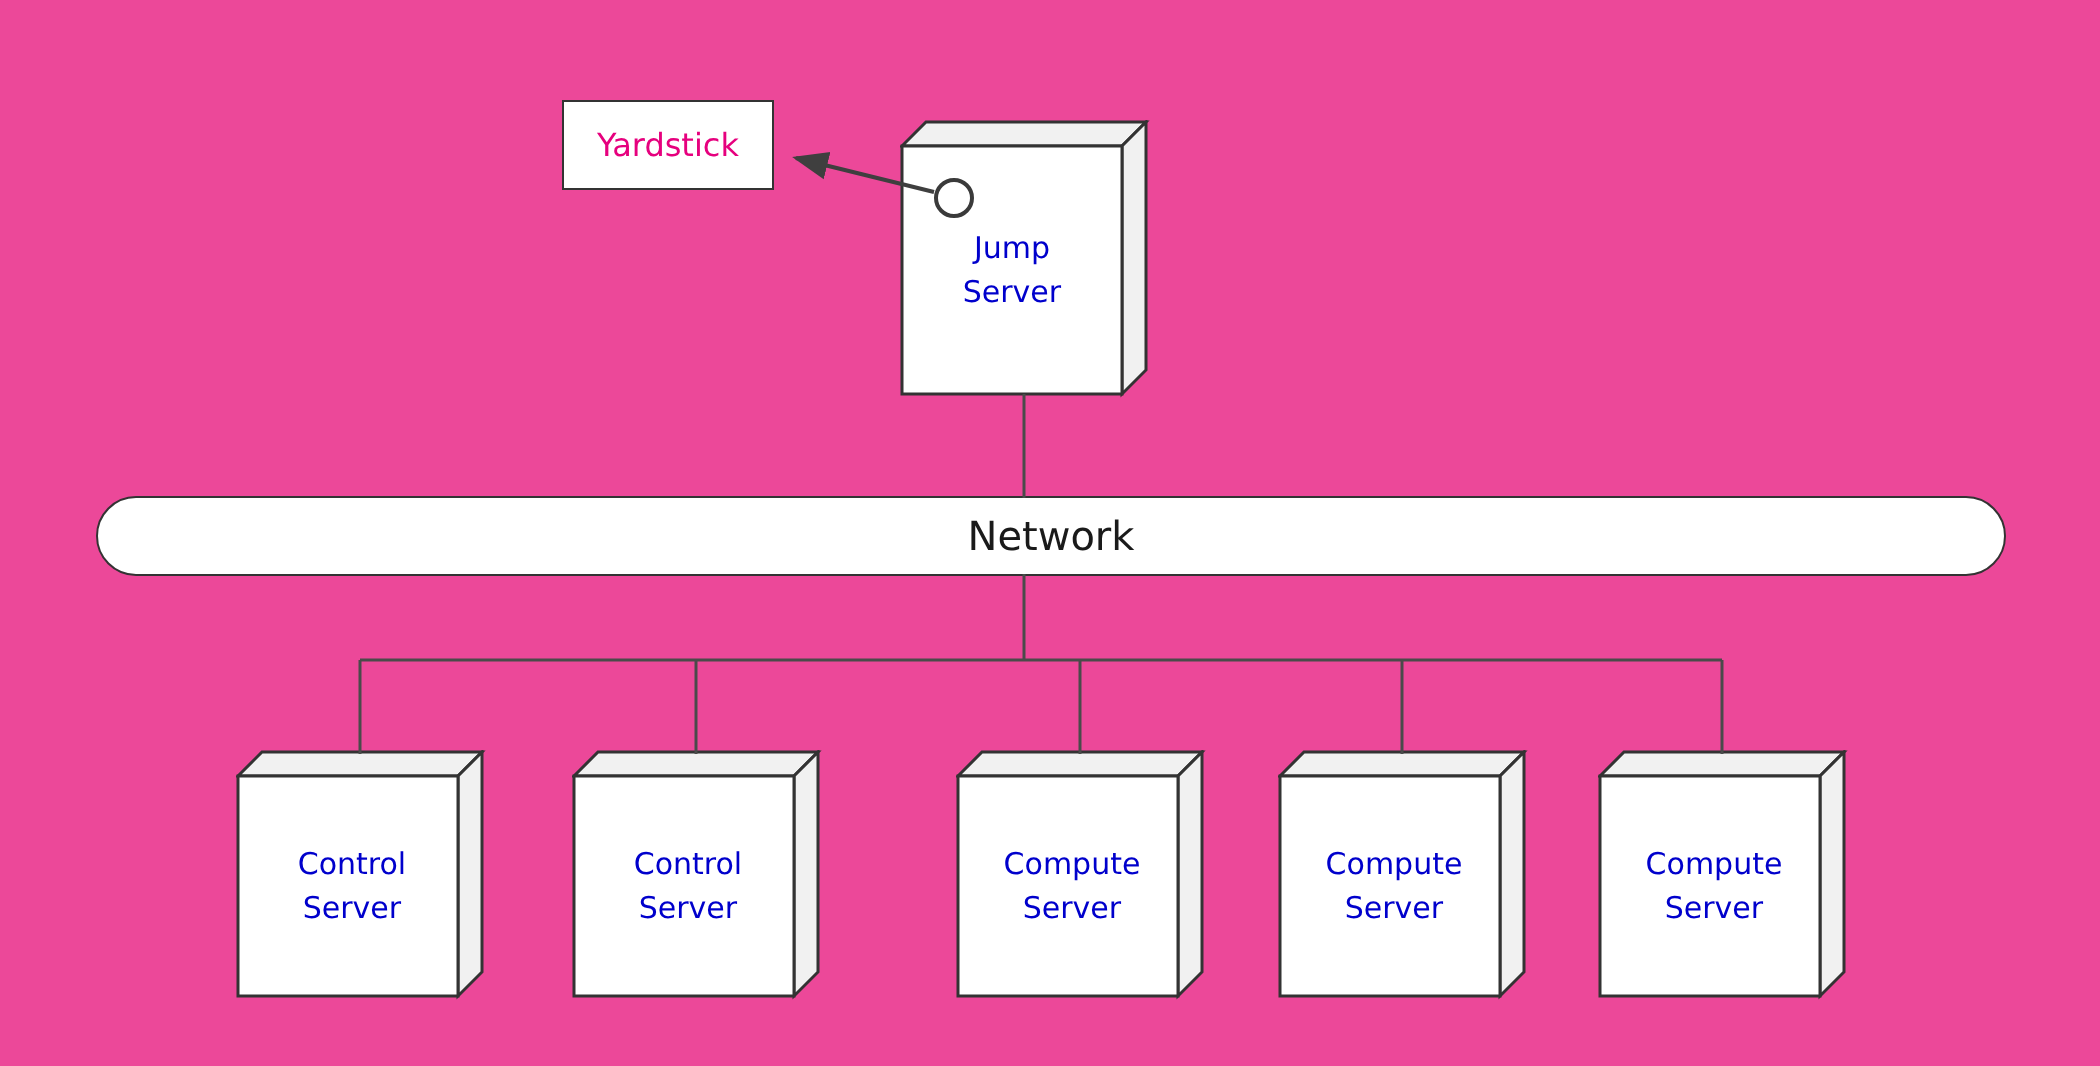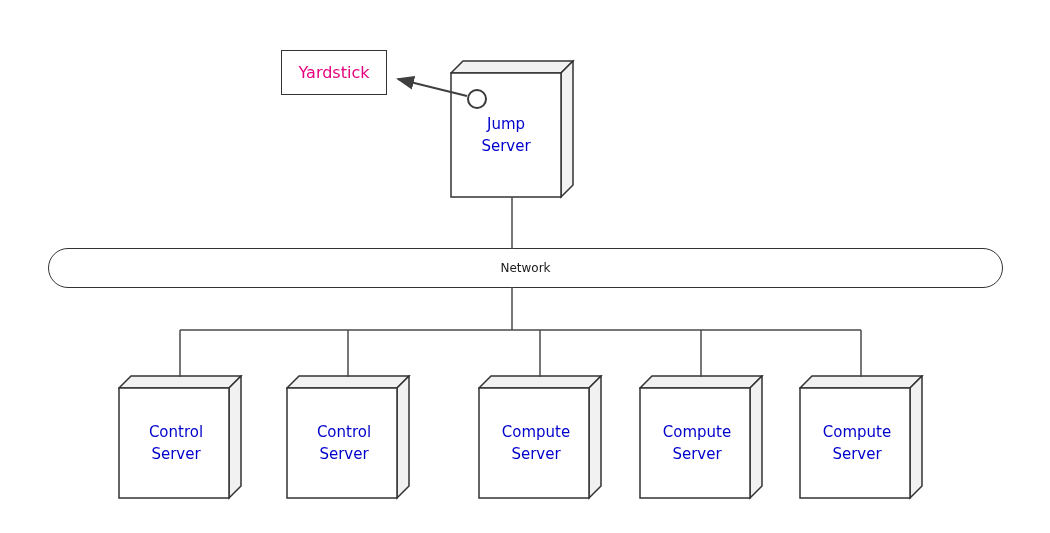--- a/index.html
+++ b/index.html
@@ -4,21 +4,21 @@
 <style>
   html, body {
     margin: 0;
     padding: 0;
     background: #000;
   }
   .canvas {
     position: relative;
     width: 1050px;
     height: 533px;
-    background: #ffffff;
+    background: #ec4899;
     overflow: hidden;
     font-family: "DejaVu Sans", "Liberation Sans", sans-serif;
   }
   .overlay {
     position: absolute;
     inset: 0;
     pointer-events: none;
     z-index: 5;
   }
   .box3d {
@@ -56,21 +56,21 @@
   .network-pill {
     position: absolute;
     left: 48px; top: 248px;
     width: 955px; height: 40px;
     box-sizing: border-box;
     background: #ffffff;
     border: 1.5px solid #333333;
     border-radius: 21px;
     display: flex; align-items: center; justify-content: center;
     color: #1a1a1a;
-    font-size: 12px;
+    font-size: 20px;
     z-index: 2;
     text-align: center;
   }
   .conn { stroke: #4a4a4a; stroke-width: 1.5; fill: none; }
   .arrow-line { stroke: #3f3f3f; stroke-width: 2; fill: none; }
   .port { fill: #ffffff; stroke: #3a3a3a; stroke-width: 2; }
   #ah path { fill: #3f3f3f; }
 </style>
 </head>
 <body>

